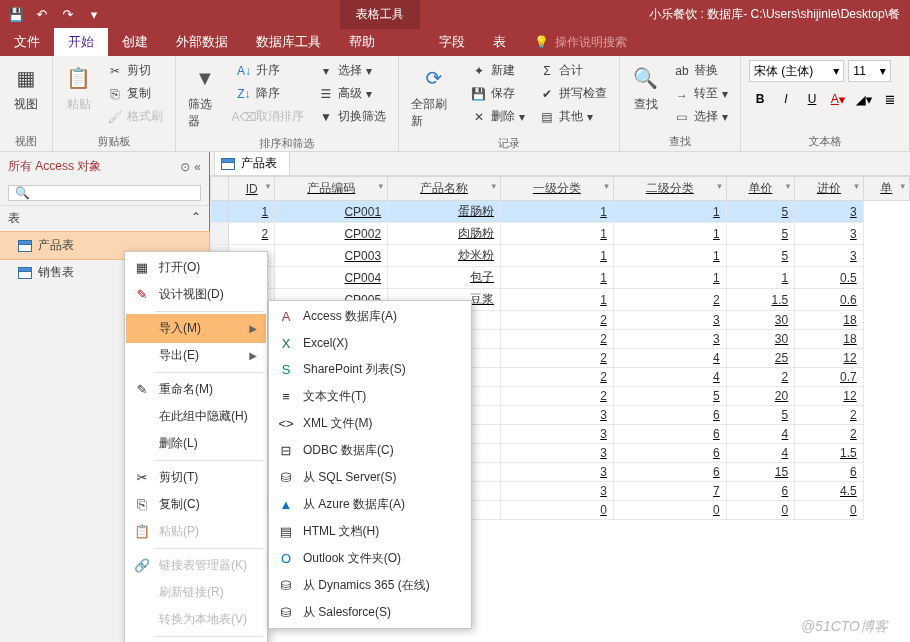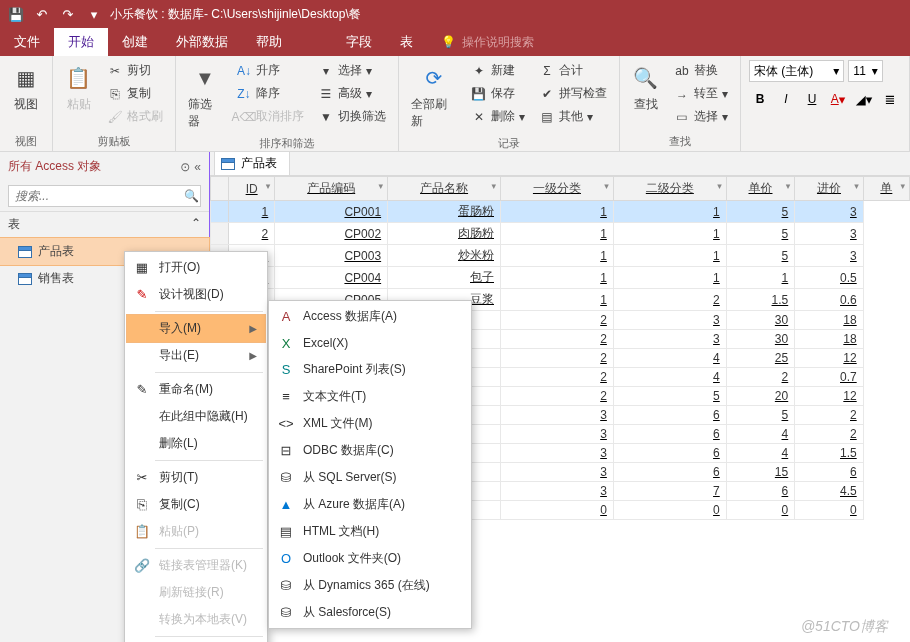--- a/index.html
+++ b/index.html
@@ -78,28 +78,32 @@
 </head>
 <body>
 
 <div class="titlebar">
   <div class="qat">
     <span class="qat-icon">💾</span>
     <span class="qat-icon">↶</span>
     <span class="qat-icon">↷</span>
     <span class="qat-icon">▾</span>
   </div>
+  <div class="titlebar-center">
+    <div class="context-tab">表格工具</div>
+  </div>
   <div class="titlebar-right">小乐餐饮 : 数据库- C:\Users\shijinle\Desktop\餐</div>
 </div>
 
 <div class="ribbon-tabs">
   <div class="ribbon-tab">文件</div>
   <div class="ribbon-tab active">开始</div>
   <div class="ribbon-tab">创建</div>
   <div class="ribbon-tab">外部数据</div>
+  <div class="ribbon-tab">数据库工具</div>
   <div class="ribbon-tab">帮助</div>
   <div style="width:36px"></div>
   <div class="ribbon-tab">字段</div>
   <div class="ribbon-tab">表</div>
   <div class="tellme">
     <span>💡</span>
     <span>操作说明搜索</span>
   </div>
 </div>
 
@@ -220,54 +224,54 @@
     <div class="group-label">查找</div>
   </div>
 
   <div class="group" style="flex:1">
     <div class="group-body" style="flex-direction:column; gap:6px">
       <div class="font-row">
         <div class="font-select">
             <span>宋体 (主体)</span>
             <span>▾</span>
           </div>
-        <div class="font-select" style="gap:6px">
+        <div class="font-select" style="gap:14px">
             <span>11</span>
             <span>▾</span>
           </div>
       </div>
       <div class="font-row">
         <div class="format-btn">
             <b>B</b>
           </div>
         <div class="format-btn">
             <i>I</i>
           </div>
         <div class="format-btn">
             <u>U</u>
           </div>
         <div class="format-btn" style="color:#c00"><u>A</u>▾</div>
         <div class="format-btn">◢▾</div>
         <div class="format-btn">≣</div>
       </div>
     </div>
+    <div class="group-label">文本格</div>
   </div>
 </div>
 
 <div class="app-body">
   <div class="nav-pane">
     <div class="nav-header">
       <span>所有 Access 对象</span>
       <span class="nav-header-r">
           <span>⊙</span>
           <span>«</span>
         </span>
     </div>
     <div class="nav-search">
-      <input placeholder="搜索..." style="">
       <span style="padding:0 6px; color:#888">🔍</span>
     </div>
     <div class="nav-section">
       <span>表</span>
         <span>⌃</span>
     </div>
     <div class="nav-item selected">
       <span class="table-icon"></span>
       <span>产品表</span>
     </div>

